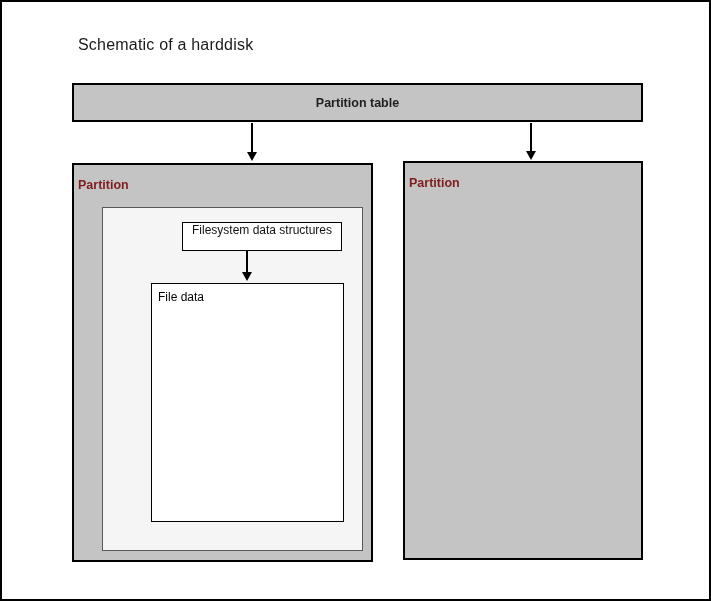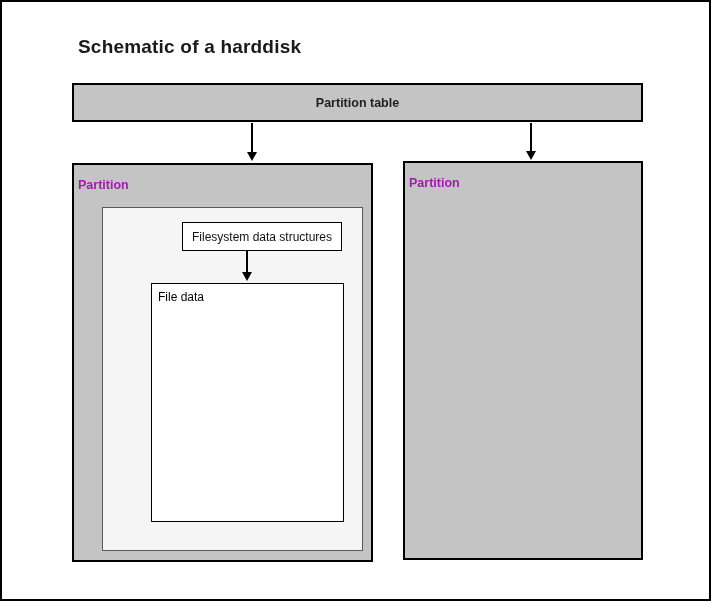--- a/index.html
+++ b/index.html
@@ -15,22 +15,22 @@
     box-sizing: border-box;
     background: #ffffff;
     border: 2px solid #000000;
     overflow: hidden;
   }
   .title {
     position: absolute;
     left: 76px;
     top: 34px;
     margin: 0;
-    font-size: 19px;
-    font-weight: 700;
+    font-size: 16px;
+    font-weight: 400;
     letter-spacing: 0.2px;
     color: #1a1a1a;
     white-space: nowrap;
   }
   .pt-bar {
     position: absolute;
     left: 70px;
     top: 81px;
     width: 571px;
     height: 39px;
@@ -62,21 +62,21 @@
     left: 401px;
     top: 159px;
     width: 240px;
     height: 399px;
   }
   .plabel {
     display: block;
     padding: 13px 12px 0 4px;
     font-size: 12.5px;
     font-weight: 700;
-    color: #a21caf;
+    color: #7f1d1d;
   }
   .inner-box {
     position: absolute;
     left: 100px;
     top: 205px;
     width: 261px;
     height: 344px;
     box-sizing: border-box;
     background: var(--inner-fill, #f5f5f5);
     border: 1px solid #595959;
@@ -84,21 +84,21 @@
   .fs-box {
     position: absolute;
     left: 180px;
     top: 220px;
     width: 160px;
     height: 29px;
     box-sizing: border-box;
     background: var(--box-fill, #ffffff);
     border: 1.5px solid var(--border, #000000);
     display: flex;
-    align-items: center;
+    align-items: flex-start;
     justify-content: center;
   }
   .fs-box span {
     font-size: 12px;
     font-weight: 400;
     color: #111111;
     white-space: nowrap;
   }
   .file-box {
     position: absolute;

